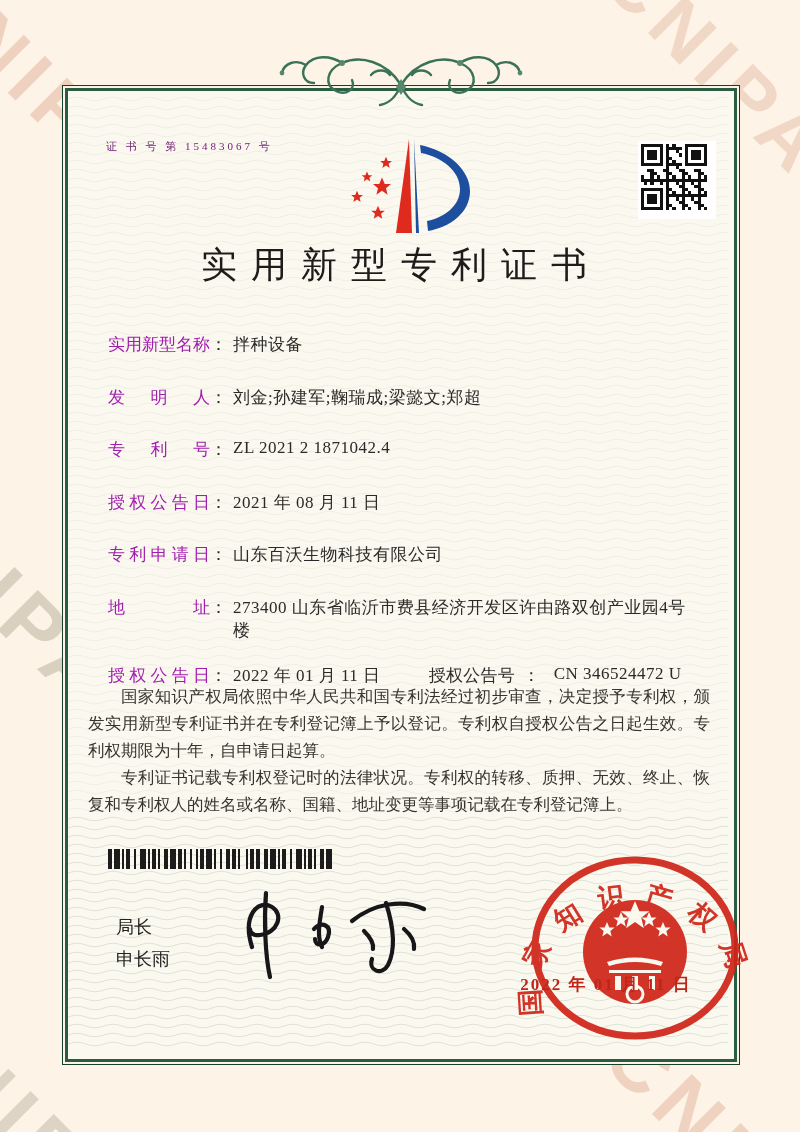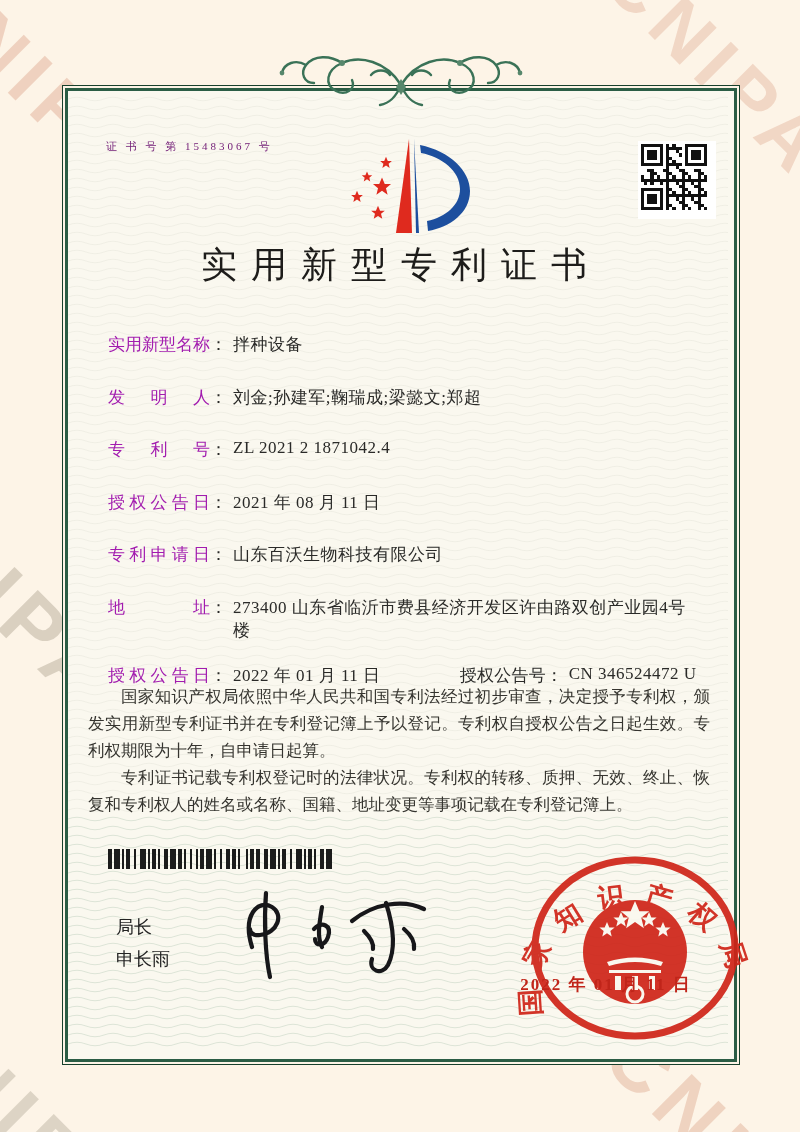--- a/index.html
+++ b/index.html
@@ -30,21 +30,21 @@
   .title{position:absolute;left:0;top:150px;width:100%;text-align:center;
          font-size:36px;font-weight:normal;letter-spacing:14px;color:#1d1c1a;}
   
   .fields{position:absolute;left:40px;top:242px;width:600px;font-size:17px;}
   .frow{display:flex;align-items:flex-start;margin-bottom:29.5px;}
   .flabel{display:inline-block;width:102px;text-align:justify;text-align-last:justify;
           flex:none;color:#a21caf;}
   .fcolon{flex:none;margin-right:6px;}
   .fvalue{letter-spacing:.5px;}
   .grantrow{display:flex;font-size:17px;}
-  .grantrow .pair2{margin-left:79px;display:flex;}
+  .grantrow .pair2{margin-left:48px;display:flex;gap:8px;}
   .grantrow .flabel2{display:inline-block;width:86px;text-align:justify;text-align-last:justify;flex:none;}
   
   .paras{position:absolute;left:20px;top:593px;width:622px;font-size:16.5px;
          line-height:1.63;text-align:justify;color:#35342f;}
   .paras p{margin:0;text-indent:2em;}
   
   .barcode{position:absolute;left:40px;top:758px;height:20px;display:flex;}
   .barcode i{display:block;height:20px;}
   .signer{position:absolute;left:48px;top:820px;font-family:"Liberation Sans","DejaVu Sans",sans-serif;
           font-size:18px;color:#232323;line-height:32px;}

